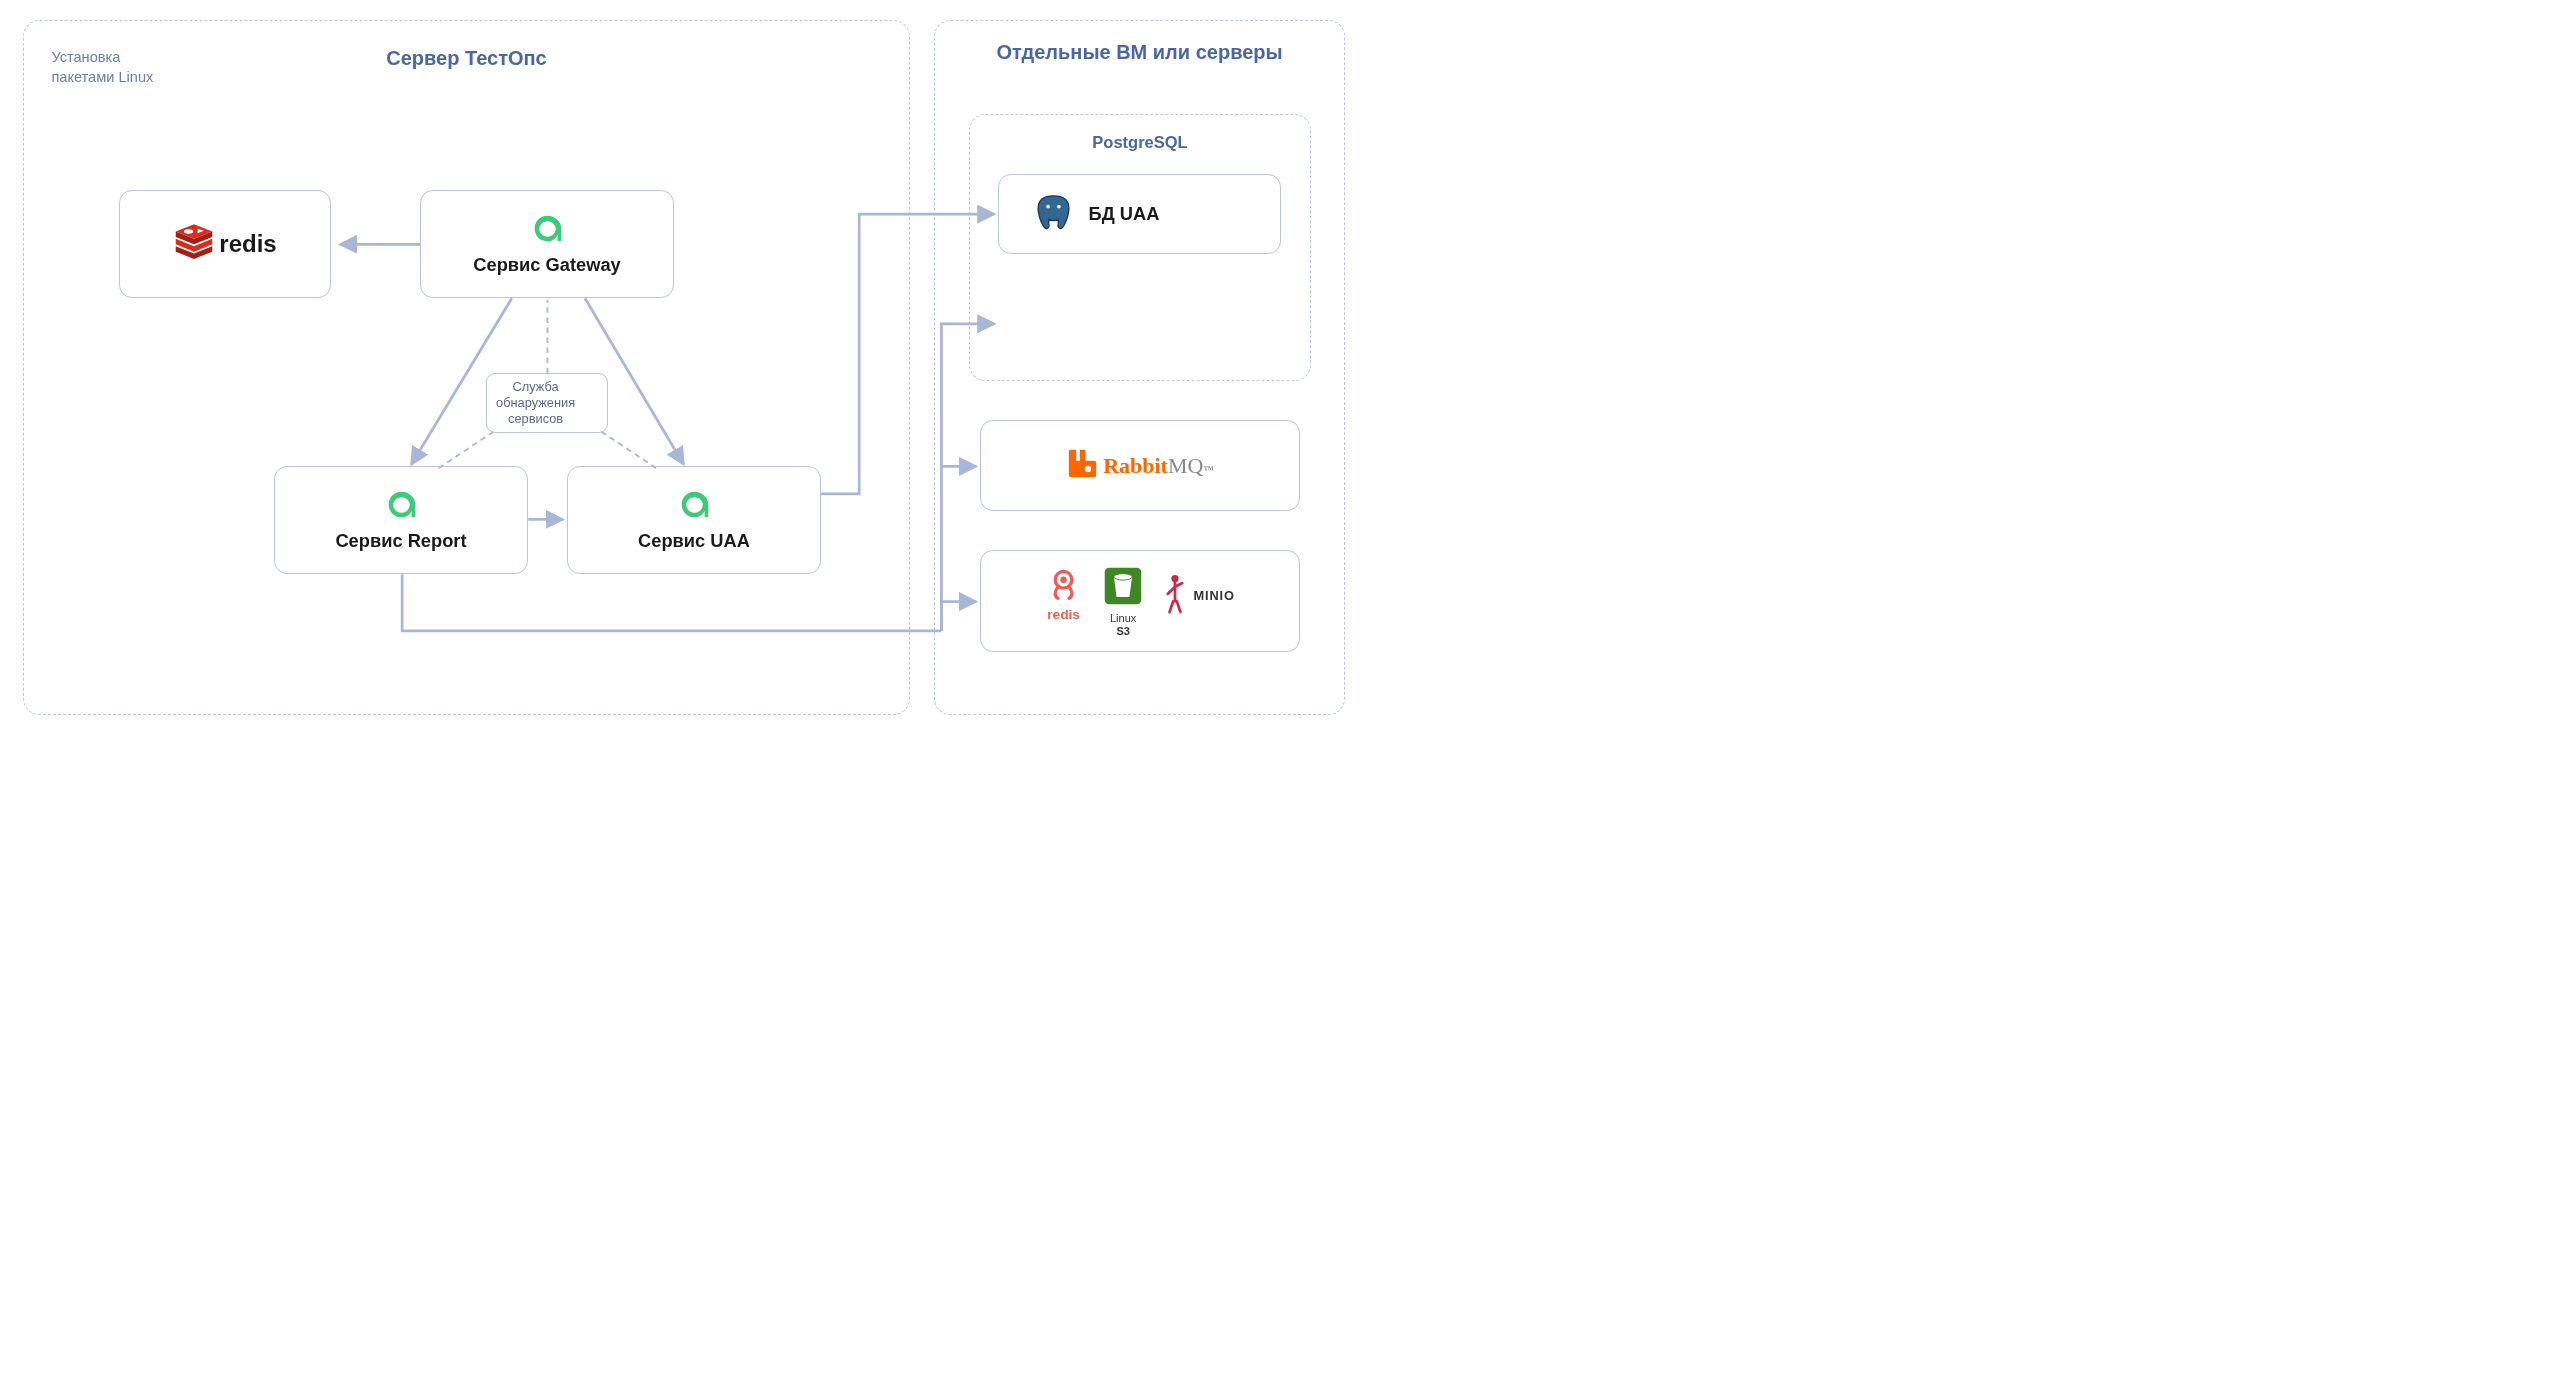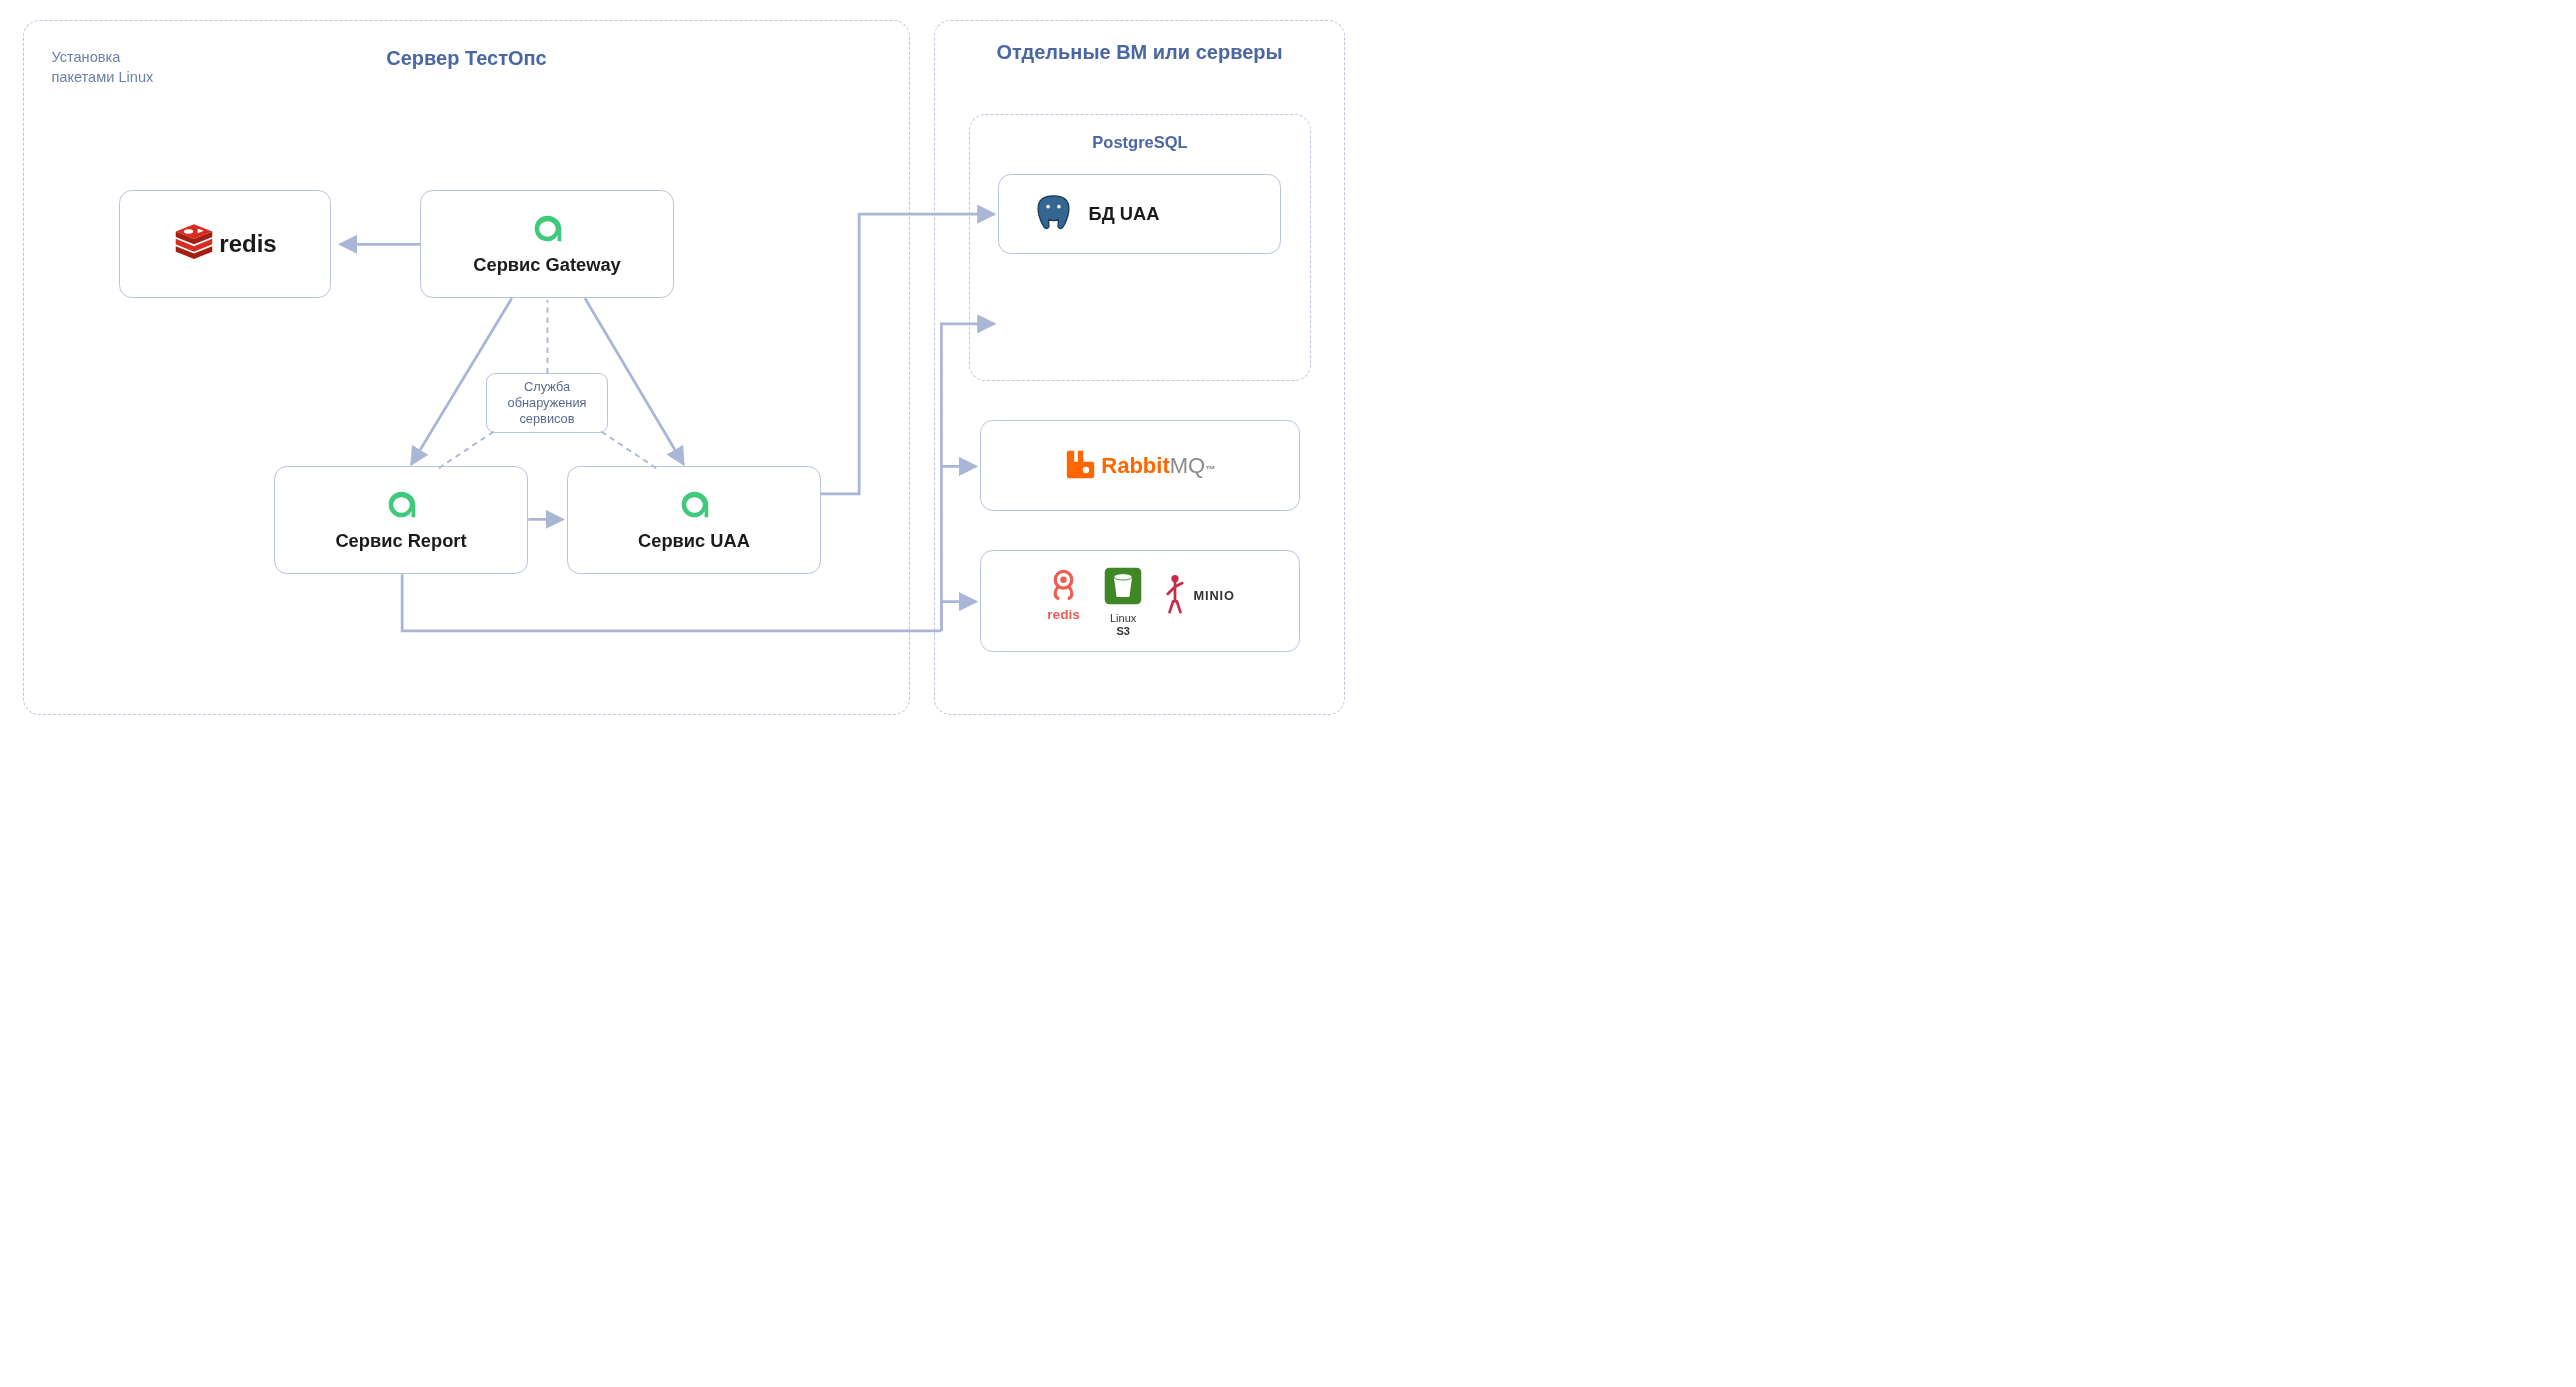--- a/index.html
+++ b/index.html
@@ -46,21 +46,21 @@
     font-size: 18.3px;
     font-weight: 600;
   }
   .small-box {
     position: absolute;
     border: 1.8px solid #b8c4e0;
     border-radius: 9.1px;
     background: #fff;
     display: flex;
     align-items: center;
-    justify-content: center;
+    justify-content: flex-start;
     text-align: center;
     color: #5a6b8c;
     font-size: 12.8px;
     line-height: 1.25;
     padding: 5.5px 9.1px;
   }
   .icon-row {
     display: flex;
     align-items: center;
     gap: 4px;
@@ -167,21 +167,21 @@
       <svg width="37" height="38" viewBox="0 0 40 42">
         <path d="M20 2 C8 2 3 8 3 16 C3 22 5 28 8 34 C10 38 13 40 15 36 C15 33 14 30 15 28 C17 30 23 30 25 28 C26 30 25 33 25 36 C27 40 30 38 32 34 C35 28 37 22 37 16 C37 8 32 2 20 2 Z" fill="#336791" stroke="#1a3a5c" stroke-width="1.5"></path>
         <circle cx="14" cy="14" r="2" fill="#fff"></circle>
         <circle cx="26" cy="14" r="2" fill="#fff"></circle>
       </svg>
     </span>
     <span class="node-label">БД UAA</span>
   </div>
 
 
-  <div class="solid-box" style="left:980px; top:420px; width:320px; height:91px; flex-direction:row; gap:5.5px;">
+  <div class="solid-box" style="left:980px; top:420px; width:320px; height:91px; flex-direction:row; gap:5.5px;font-family:Liberation Serif, serif;">
     <span>
       <svg width="31" height="31" viewBox="0 0 34 34">
         <path d="M4 2 h6 v12 h4 V2 h6 v12 h10 a2 2 0 0 1 2 2 v14 a2 2 0 0 1 -2 2 H4 a2 2 0 0 1 -2 -2 V4 a2 2 0 0 1 2 -2 z" fill="#f60"></path>
         <circle cx="23" cy="23" r="3.5" fill="#fff"></circle>
       </svg>
     </span>
     <span style="font-size:22px; font-weight:700;">
       <span style="color:#f60;">Rabbit</span><span style="color:#8a8a8a; font-weight:400;">MQ</span><span style="color:#8a8a8a; font-size:10px;">™</span>
     </span>
   </div>

